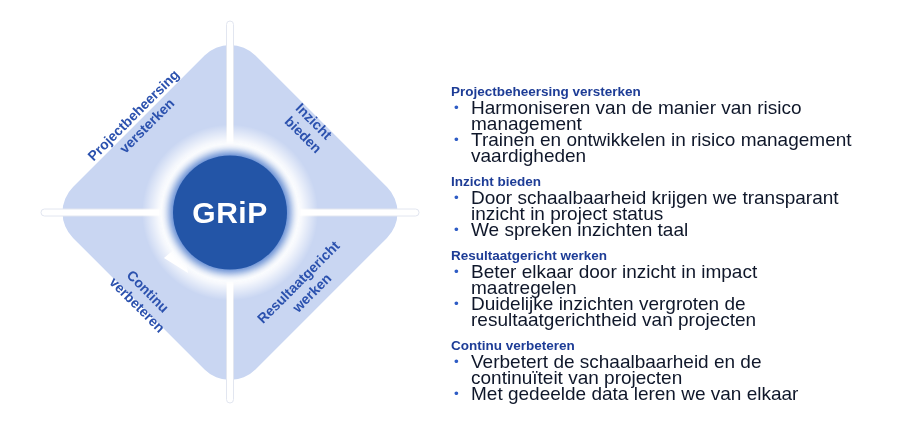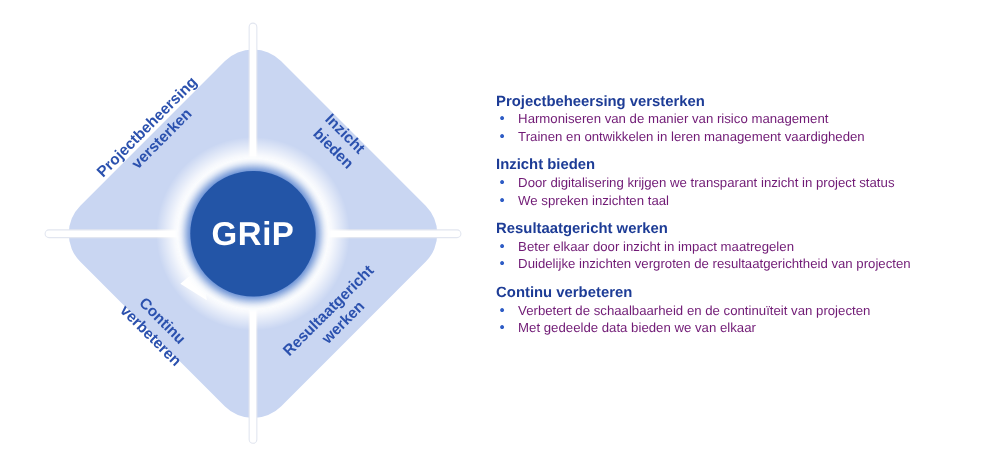--- a/index.html
+++ b/index.html
@@ -35,22 +35,22 @@
     width: 20px;
     flex: 0 0 20px;
     text-align: left;
     padding-left: 3px;
     color: #2e5cc5;
     font-size: 13.5px;
     line-height: 16px;
   }
   .bullet-text {
     flex: 1;
-    font-size: 12px;
-    color: #701a75;
+    font-size: 19px;
+    color: #0f172a;
     line-height: 16px;
   }
 
   
   .quad-label {
     font-family: "Liberation Sans", sans-serif;
     font-size: 14px;
     font-weight: bold;
     fill: #2b51ae;
   }
@@ -117,29 +117,29 @@
   <div class="info-panel">
 
     <section class="info-section">
       <h3>Projectbeheersing versterken</h3>
       <div class="bullet-row">
         <span class="bullet-marker">•</span>
         <span class="bullet-text">Harmoniseren van de manier van risico management</span>
       </div>
       <div class="bullet-row">
         <span class="bullet-marker">•</span>
-        <span class="bullet-text">Trainen en ontwikkelen in leren management vaardigheden</span>
+        <span class="bullet-text">Trainen en ontwikkelen in risico management vaardigheden</span>
       </div>
     </section>
 
     <section class="info-section">
       <h3>Inzicht bieden</h3>
       <div class="bullet-row">
         <span class="bullet-marker">•</span>
-        <span class="bullet-text">Door digitalisering krijgen we transparant inzicht in project status</span>
+        <span class="bullet-text">Door schaalbaarheid krijgen we transparant inzicht in project status</span>
       </div>
       <div class="bullet-row">
         <span class="bullet-marker">•</span>
         <span class="bullet-text">We spreken inzichten taal</span>
       </div>
     </section>
 
     <section class="info-section">
       <h3>Resultaatgericht werken</h3>
       <div class="bullet-row">
@@ -153,18 +153,18 @@
     </section>
 
     <section class="info-section">
       <h3>Continu verbeteren</h3>
       <div class="bullet-row">
         <span class="bullet-marker">•</span>
         <span class="bullet-text">Verbetert de schaalbaarheid en de continuïteit van projecten</span>
       </div>
       <div class="bullet-row">
         <span class="bullet-marker">•</span>
-        <span class="bullet-text">Met gedeelde data bieden we van elkaar</span>
+        <span class="bullet-text">Met gedeelde data leren we van elkaar</span>
       </div>
     </section>
 
   </div>
 </div>
 
 </body></html>

